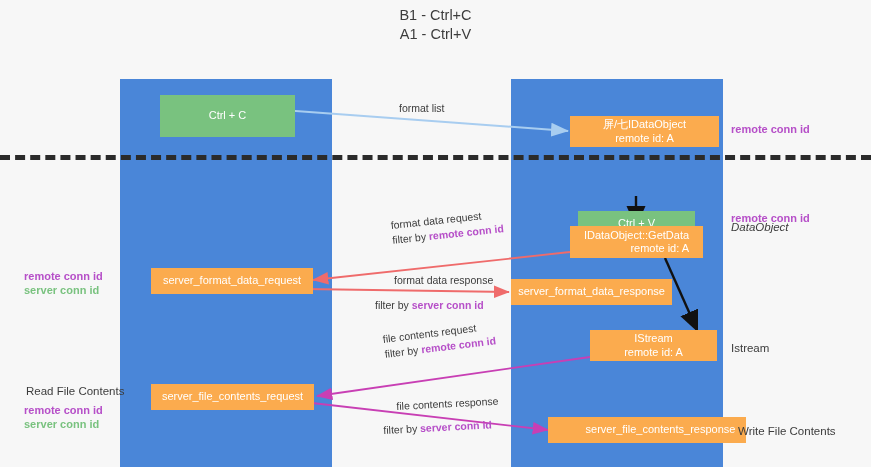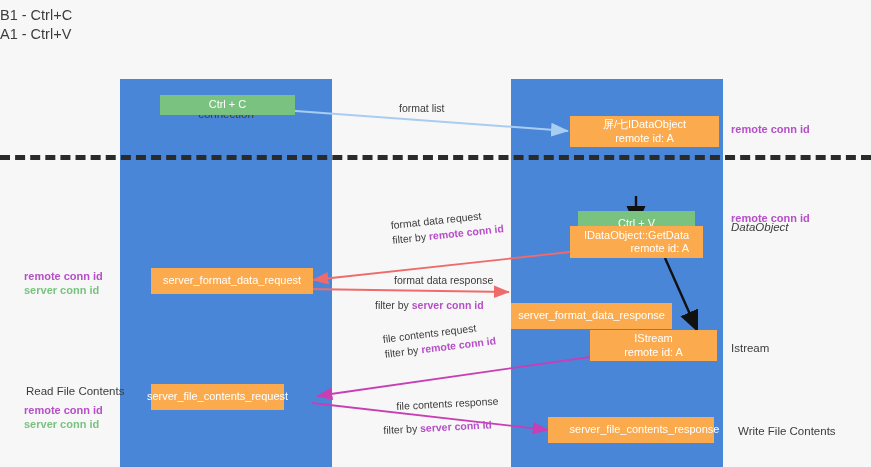--- a/index.html
+++ b/index.html
@@ -12,21 +12,21 @@
   }
   #stage{position:absolute;left:0;top:0;width:871px;height:467px;}
   svg#wires{position:absolute;left:0;top:0;width:871px;height:467px;pointer-events:none;}
 
   .lane{position:absolute;background:#4a86d8;}
   .lane-b1{left:120px;top:79px;width:212px;height:388px;}
   .lane-a1{left:511px;top:79px;width:212px;height:388px;}
 
   .title{
     position:absolute;left:0;top:6px;width:871px;
-    text-align:left;font-size:14.5px;color:#3c3c3c;line-height:19px;
+    text-align:center;font-size:14.5px;color:#3c3c3c;line-height:19px;
     white-space:pre-line;
   }
   .colhead{
     position:absolute;text-align:center;font-size:11.5px;color:#3c3c3c;
     line-height:13px;white-space:pre-line;
   }
   .colhead-b1{left:146px;top:47px;width:160px;margin-top:48px;}
   .colhead-a1{left:537px;top:47px;width:160px;}
 
   .node{
@@ -100,40 +100,40 @@
   </svg>
 
   <div class="divider"></div>
 
   <div class="title">B1 - Ctrl+C
 A1 - Ctrl+V</div>
 
   <div class="colhead colhead-b1">B1
 connection</div>
 
-  <div class="node green" style="left:160px;top:95px;width:135px;height:20px;">Ctrl + C</div>
+  <div class="node green" style="left:160px;top:95px;width:135px;height:42px;">Ctrl + C</div>
 
   <div class="node orange" style="left:570px;top:116px;width:149px;height:31px;">屏/七IDataObject
 remote id: A</div>
 
   <div class="node green" style="left:578px;top:171px;width:117px;height:25px;margin-top:40px;">Ctrl + V</div>
 
   <div class="node orange" style="left:570px;top:226px;width:133px;height:32px;text-align:right;">IDataObject::GetData
 remote id: A</div>
 
   <div class="node orange" style="left:151px;top:268px;width:162px;height:26px;">server_format_data_request</div>
 
-  <div class="node orange" style="left:511px;top:279px;width:161px;height:26px;margin-top:24px;">server_format_data_response</div>
+  <div class="node orange" style="left:511px;top:279px;width:161px;height:26px;">server_format_data_response</div>
 
   <div class="node orange" style="left:590px;top:330px;width:127px;height:31px;">IStream
 remote id: A</div>
 
-  <div class="node orange" style="left:151px;top:384px;width:133px;height:26px;">server_file_contents_request</div>
+  <div class="node orange" style="left:151px;top:384px;width:163px;height:26px;">server_file_contents_request</div>
 
-  <div class="node orange" style="left:548px;top:417px;width:166px;height:26px;padding-left:27px;">server_file_contents_response</div>
+  <div class="node orange" style="left:548px;top:417px;width:198px;height:26px;padding-left:27px;">server_file_contents_response</div>
 
   <div class="arrowlabel" style="left:399px;top:101px;">format list</div>
 
   <div class="arrowlabel" style="left:390px;top:218px;transform:rotate(-6deg);transform-origin:left top;">
     <div>format data request</div>
     <div><span>filter by </span><b class="c-remote">remote conn id</b></div>
   </div>
 
   <div class="arrowlabel" style="left:394px;top:273px;">
     <div>format data response</div>

